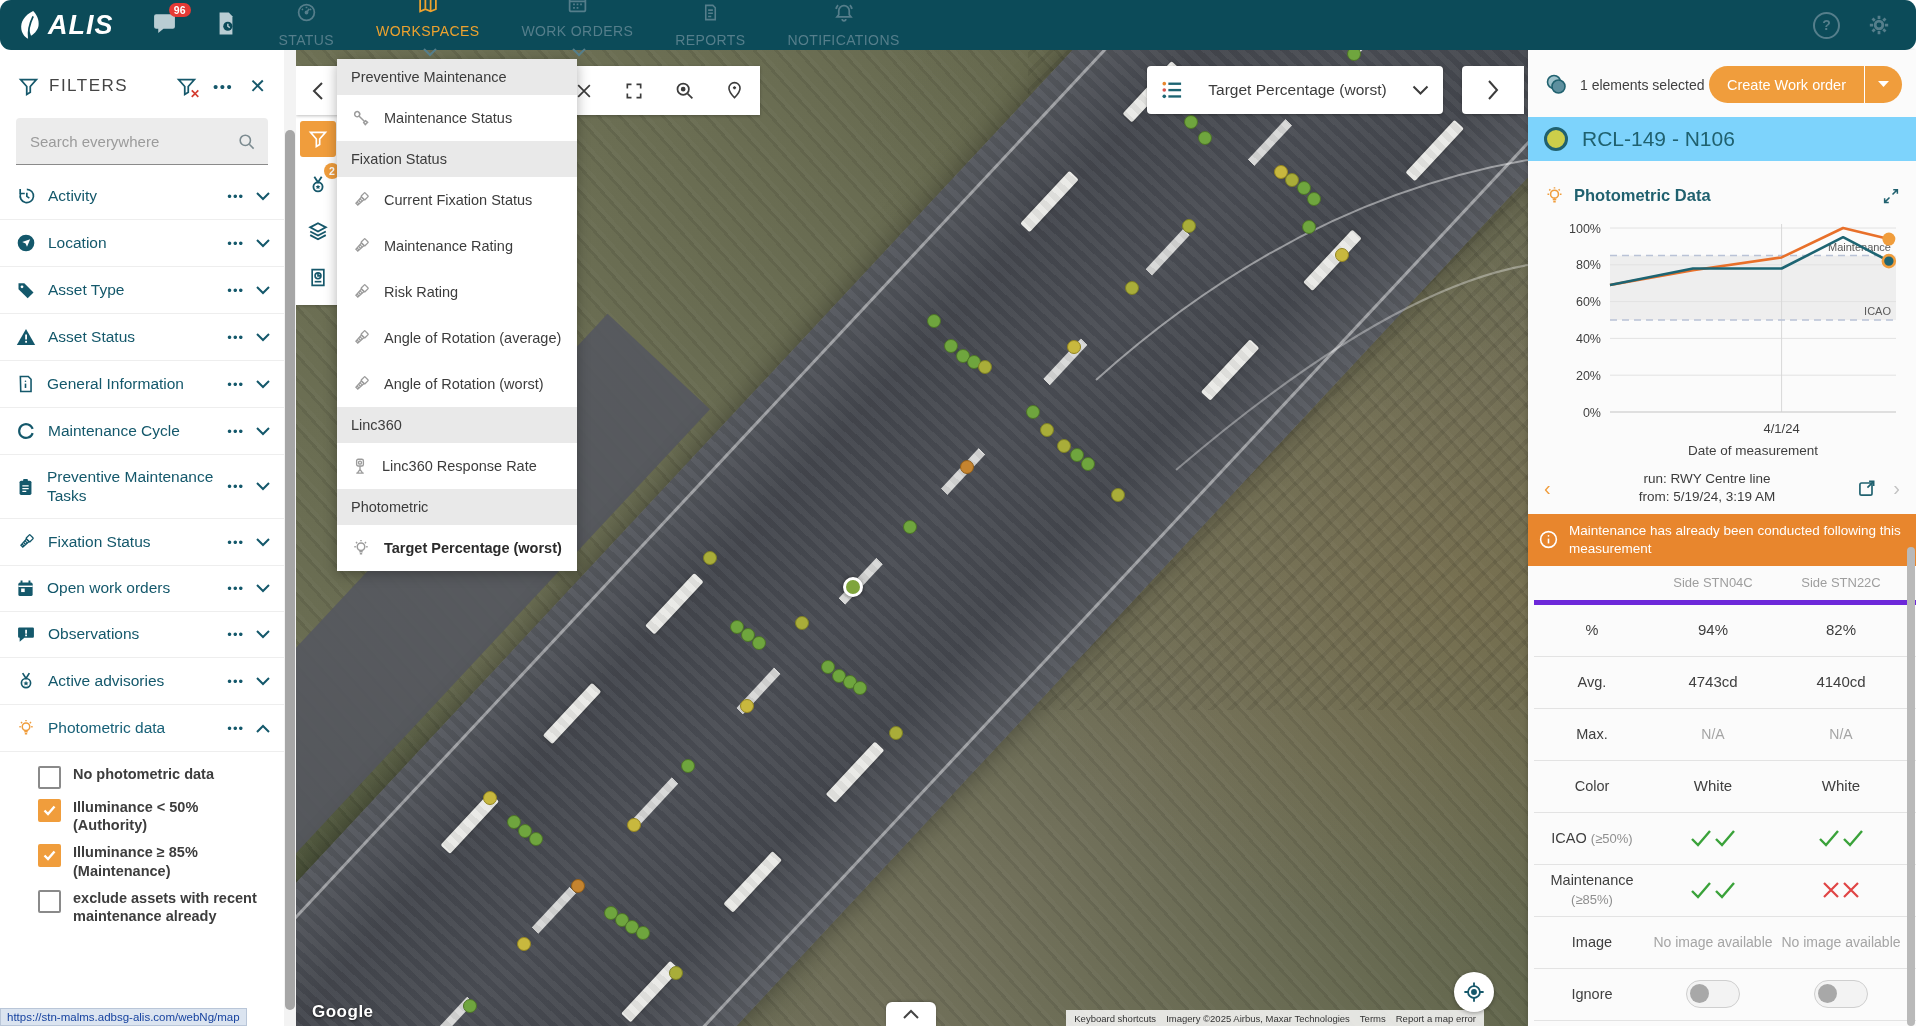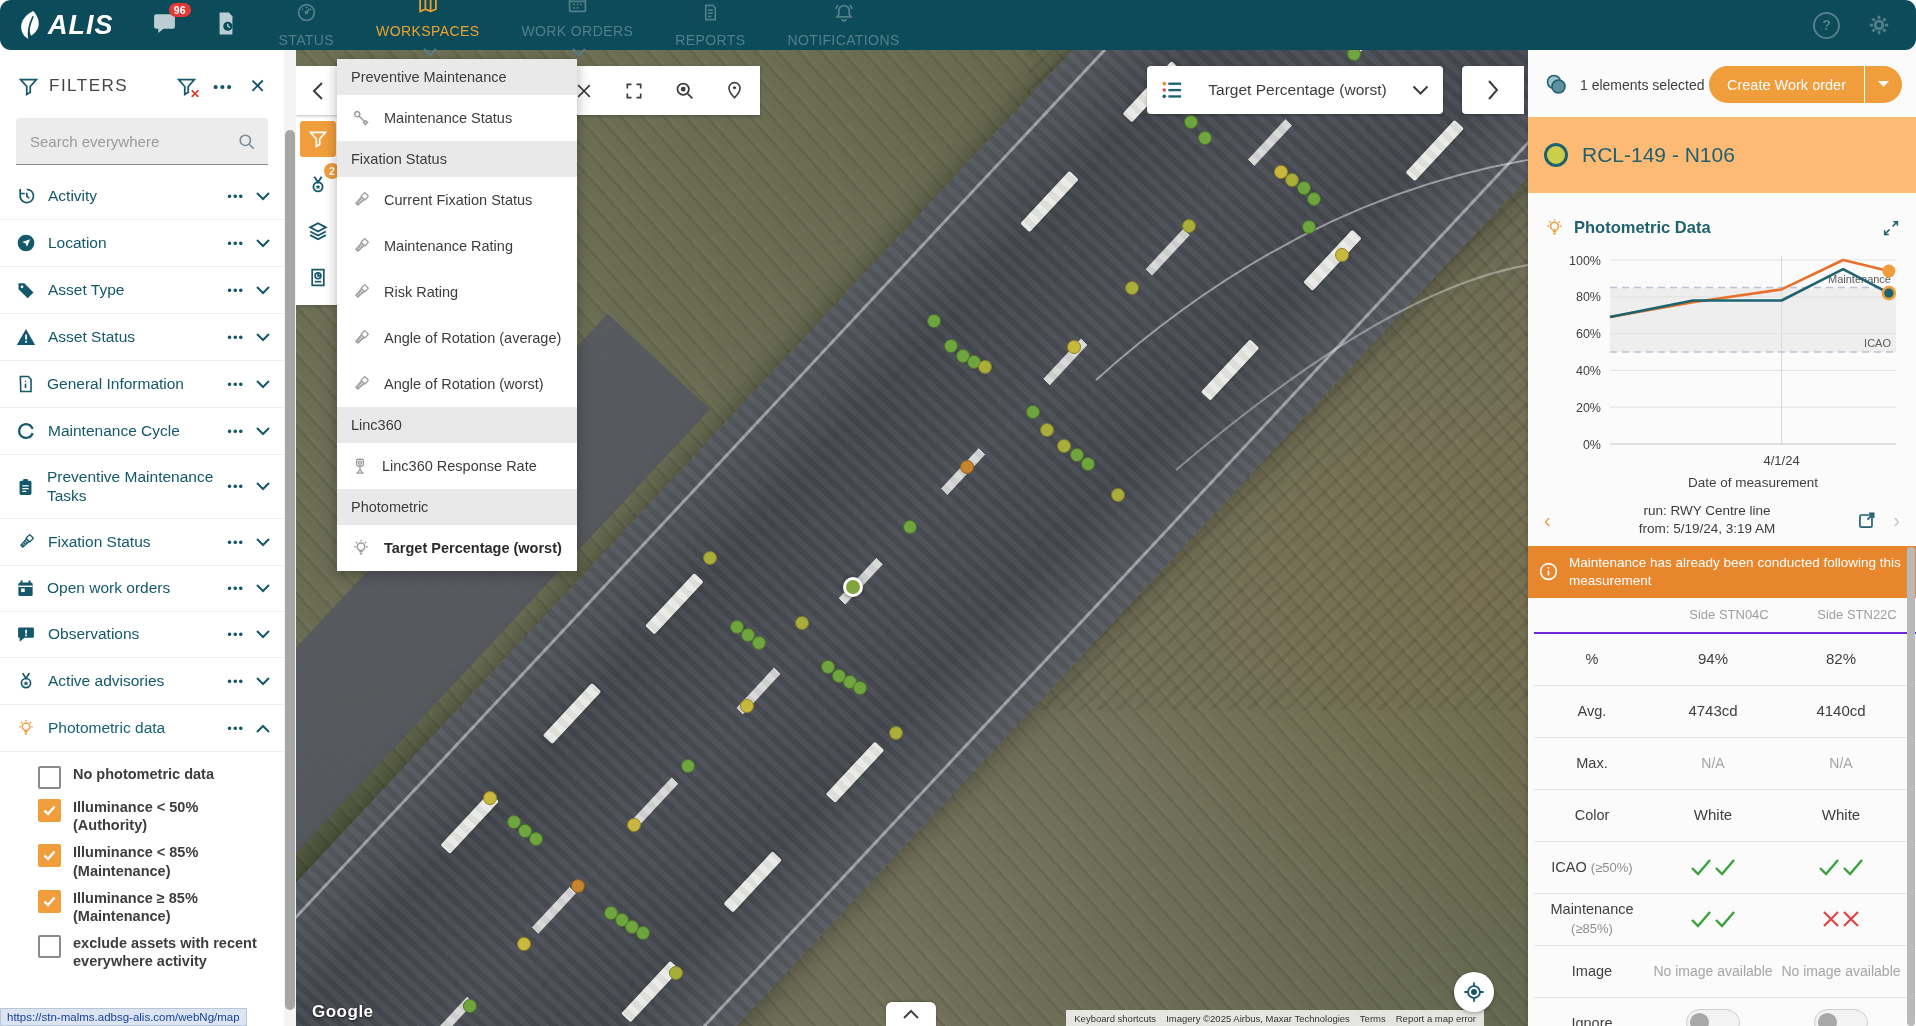--- a/index.html
+++ b/index.html
@@ -91,33 +91,33 @@
   .dd-item .icon{color:#9c9c9c;}
   .dd-item.selected{font-weight:bold;color:#2b2b2b;}
 
   
   #panel{position:absolute;left:1528px;top:50px;width:388px;height:976px;background:#fbfbfb;z-index:30;box-shadow:-1px 0 4px rgba(0,0,0,.15);}
   #panel-head{display:flex;align-items:center;padding:16px 14px 14px 16px;background:#fbfbfb;}
   #sel-count{font-size:14px;color:#3f3f3f;margin-left:10px;flex:1;}
   #cwo-btn{display:flex;align-items:stretch;background:var(--accent,#f09d3c);border-radius:19px;overflow:hidden;color:#fff;cursor:pointer;height:37px;}
   #cwo-btn .cwo-main{display:flex;align-items:center;padding:0 18px;font-size:14.5px;}
   #cwo-btn .cwo-caret{display:flex;align-items:center;padding:0 12px;border-left:1.5px solid #fff;}
-  #asset-band{display:flex;background:#fdba74;padding:26px 16px;}
+  #asset-band{display:flex;background:#7dd3fc;padding:10px 16px;}
   #asset-dot{width:24px;height:24px;border-radius:50%;background:#ccce4a;border:3px solid #20616f;box-sizing:border-box;}
   #asset-title{font-size:21px;color:#20616f;margin-left:14px;}
   #pd-head{display:flex;align-items:center;padding:24px 16px 6px 16px;}
   #pd-title{font-size:16.5px;font-weight:bold;color:#20616f;margin-left:9px;flex:1;}
   #chart-box{padding:0 2px;}
   #run-nav{display:flex;align-items:center;padding:2px 10px 8px 10px;}
   #run-center{flex:1;text-align:center;font-size:13.5px;color:#3c3c3c;line-height:1.35;}
   .run-arrow{font-size:20px;padding:0 6px;cursor:pointer;}
   #banner{display:flex;align-items:center;gap:10px;background:var(--accent-deep,#e8862d);color:#fff;padding:8px 12px 8px 10px;font-size:13.5px;line-height:1.3;}
   #data-table{padding:0 0 0 6px;}
   .t-row{display:grid;grid-template-columns:116px 126px 1fr;align-items:center;border-bottom:1px solid #e3e3e3;min-height:51px;padding-right:10px;}
-  .t-row.head{min-height:34px;border-bottom:2px solid #6d28d9;gap:16px;}
+  .t-row.head{min-height:34px;border-bottom:5px solid #6d28d9;}
   .t-label{font-size:14.5px;color:#3f3f3f;text-align:center;line-height:1.3;}
   .t-label .sub{color:#8f8f8f;font-size:13px;}
   .t-col-h{font-size:13px;color:#9e9e9e;text-align:center;}
   .t-val{font-size:15px;color:#3f3f3f;text-align:center;line-height:1.3;}
   .t-val.muted{color:#a5a5a5;font-size:14px;}
   .t-ic{display:flex;justify-content:center;}
   .toggle{width:52px;height:26px;border:1.5px solid #cfcfcf;background:#f3f3f3;border-radius:14px;position:relative;margin:0 auto;cursor:pointer;}
   .toggle .knob{position:absolute;left:3px;top:2.5px;width:19px;height:19px;border-radius:50%;background:#a8a8a8;}
   #panel-scroll{position:absolute;right:1px;top:497px;width:8px;height:479px;background:#b9b9b9;border-radius:4px;}
 
@@ -455,33 +455,25 @@
           </svg>
         </span>
         <span class="opt-label">Illuminance &lt; 50% (Authority)</span>
       </div>
       <div class="opt-row">
         <span class="cbox checked">
           <svg width="13" height="11" viewBox="0 0 13 11" fill="none" stroke="#fff" stroke-width="2.4">
             <path d="M1.5 5.5l3.5 3.5L11.5 1.5"></path>
           </svg>
         </span>
-        <span class="opt-label">Illuminance &lt; 85% (Maintenance)</span>
-      </div>
-      <div class="opt-row">
-        <span class="cbox checked">
-          <svg width="13" height="11" viewBox="0 0 13 11" fill="none" stroke="#fff" stroke-width="2.4">
-            <path d="M1.5 5.5l3.5 3.5L11.5 1.5"></path>
-          </svg>
-        </span>
         <span class="opt-label">Illuminance ≥ 85% (Maintenance)</span>
       </div>
       <div class="opt-row">
         <span class="cbox "></span>
-        <span class="opt-label">exclude assets with recent everywhere activity</span>
+        <span class="opt-label">exclude assets with recent maintenance already</span>
       </div>
     </div>
 </div>
 <div id="sb-scroll">
     <div id="sb-thumb"></div>
   </div>
 
 <div id="map">
   <div id="grass"></div>
   <div id="field-rows"></div>

